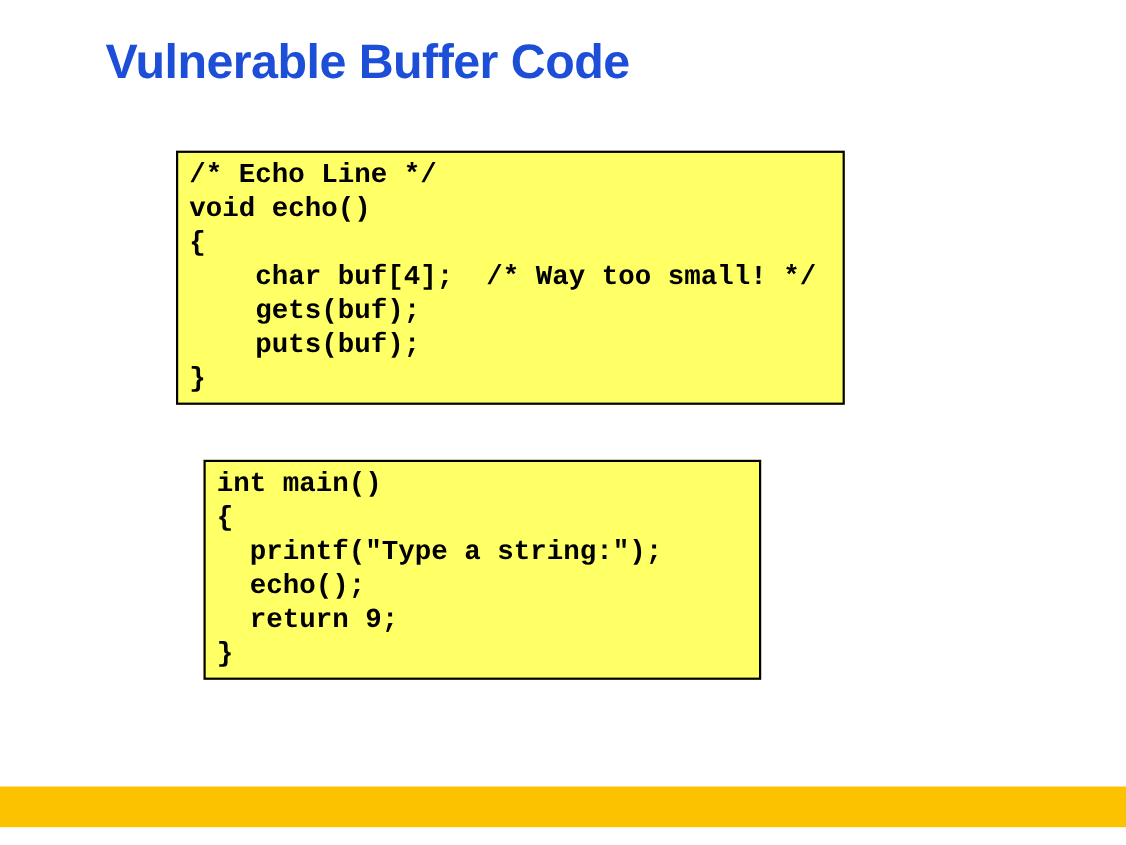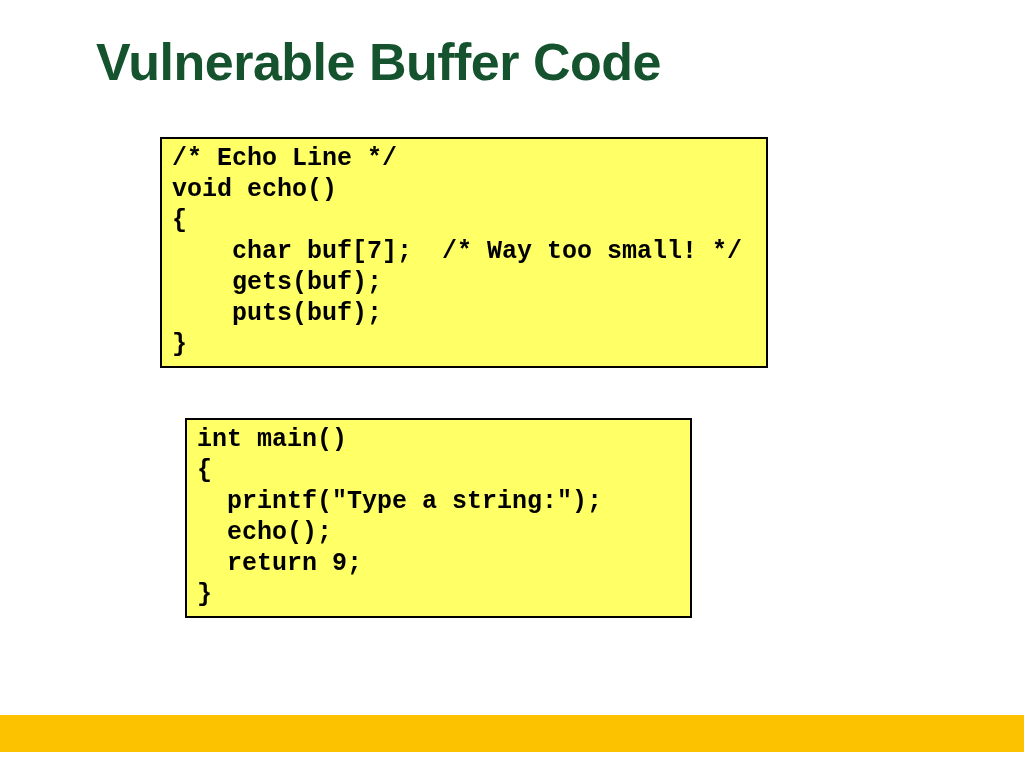--- a/index.html
+++ b/index.html
@@ -15,24 +15,24 @@
     position: relative;
     width: 1024px;
     height: 768px;
     background: #FFFFFF;
   }
   .slide-title {
     position: absolute;
     left: 96px;
     top: 32px;
     font-family: "Liberation Sans", sans-serif;
-    font-size: 52px;
+    font-size: 44px;
     font-weight: bold;
     letter-spacing: -0.5px;
-    color: #14532d;
+    color: #1d4ed8;
     white-space: nowrap;
   }
   .code-box {
     position: absolute;
     background: #FFFF66;
     border: 2px solid #000000;
   }
   .code-box pre {
     font-family: "Liberation Mono", "DejaVu Sans Mono", monospace;
     font-size: 25px;
@@ -65,21 +65,21 @@
 <body>
 
 <div class="slide">
 
   <h1 class="slide-title">Vulnerable Buffer Code</h1>
 
   <div class="code-box echo">
     <pre>/* Echo Line */
 void echo()
 {
-    char buf[7];  /* Way too small! */
+    char buf[4];  /* Way too small! */
     gets(buf);
     puts(buf);
 }</pre>
   </div>
 
   <div class="code-box main">
     <pre>int main()
 {
   printf("Type a string:");
   echo();

